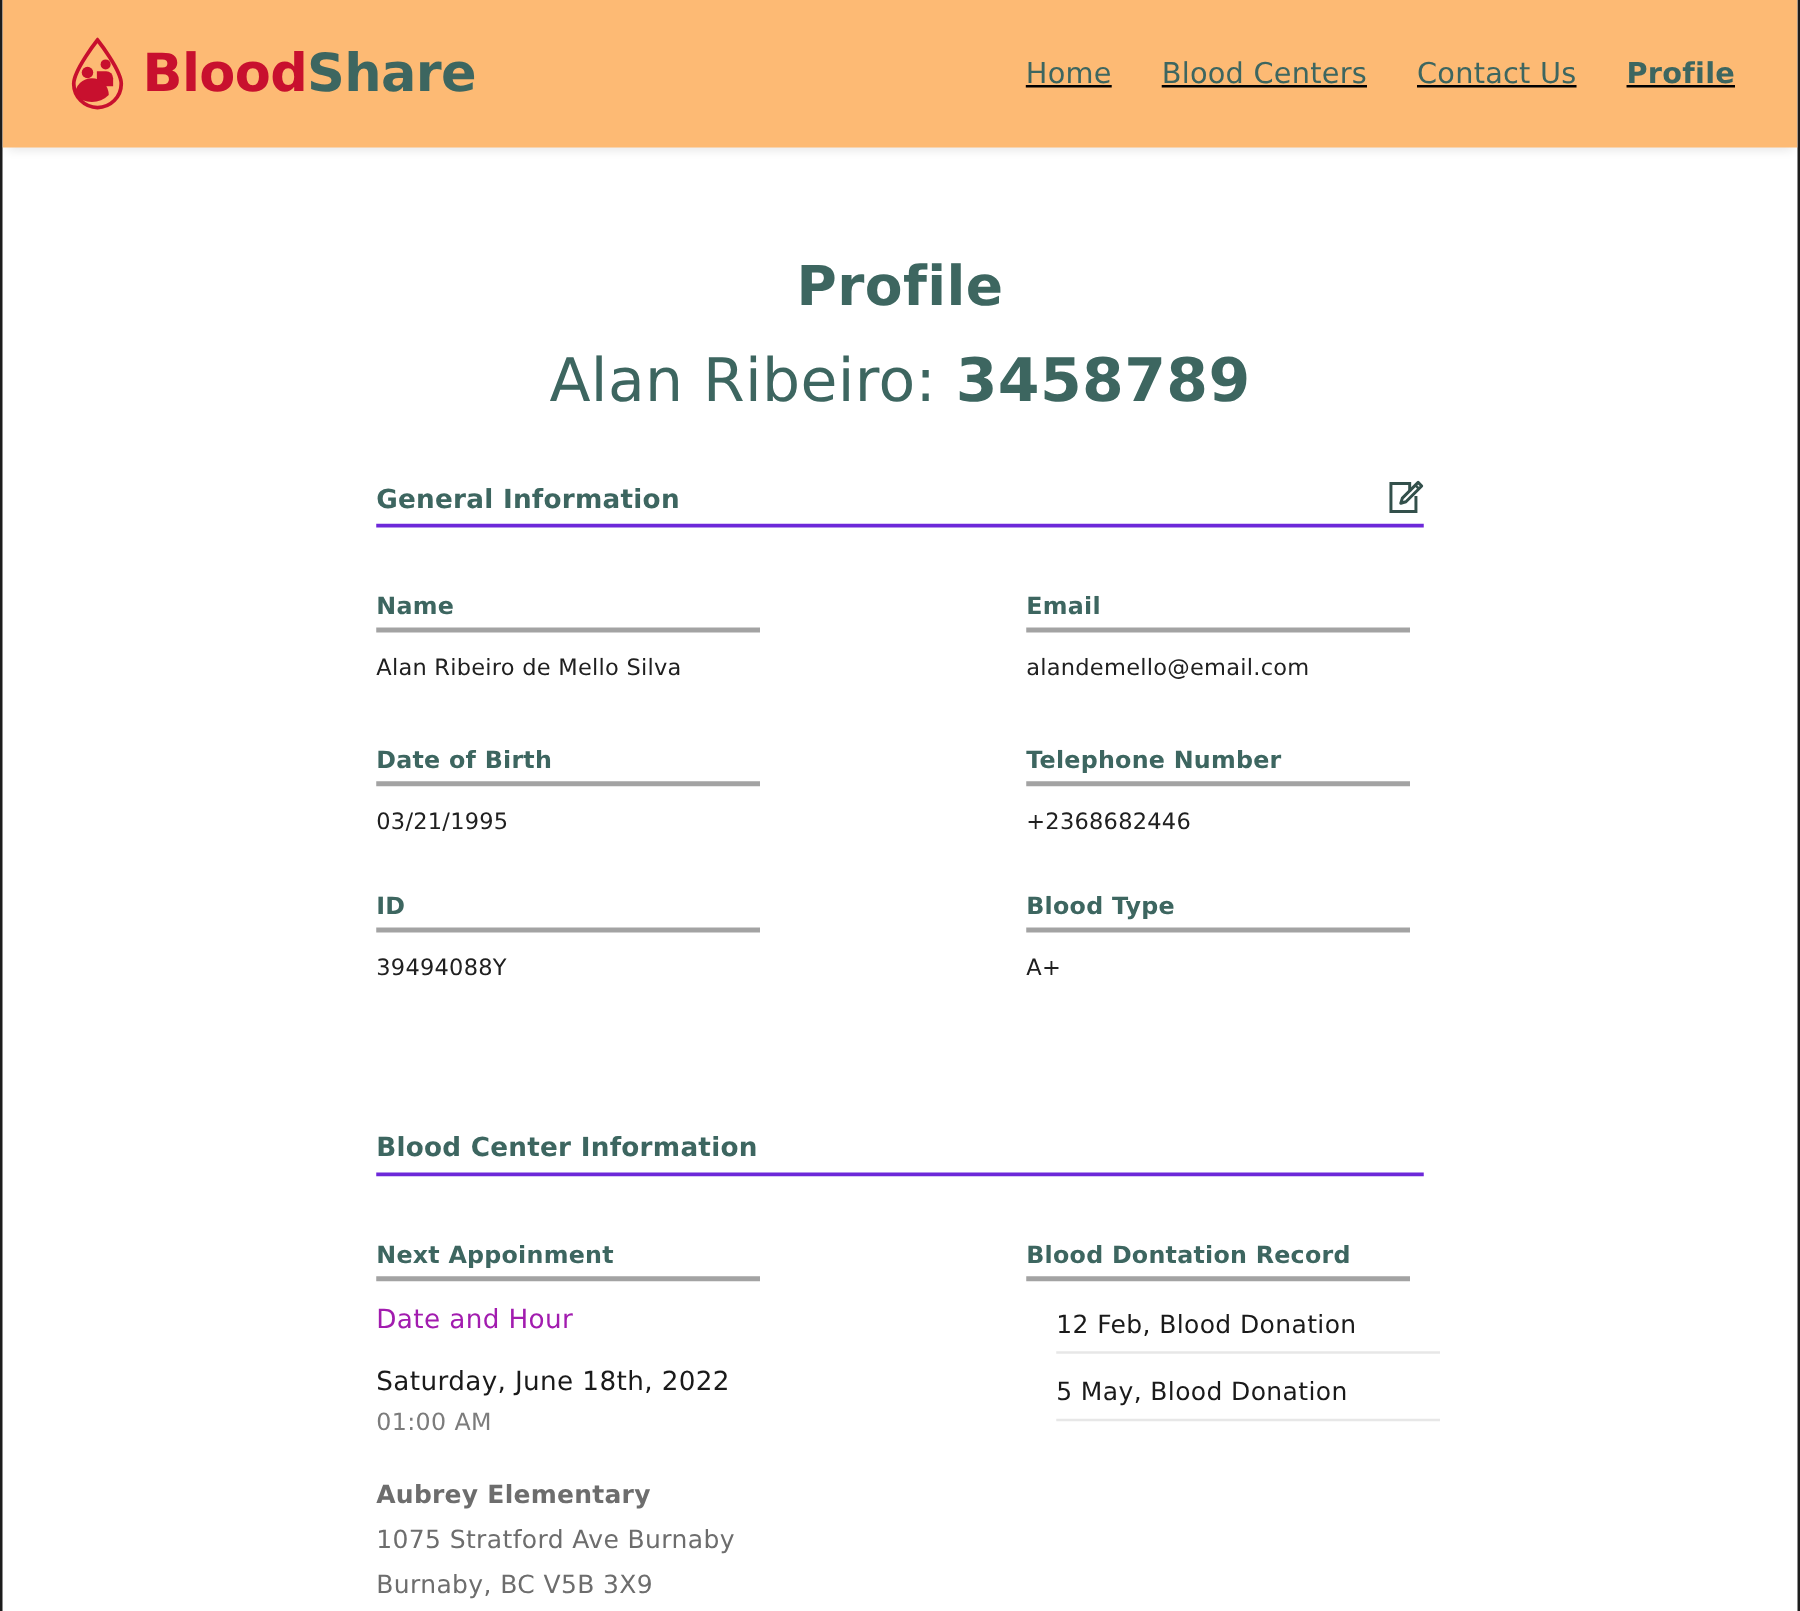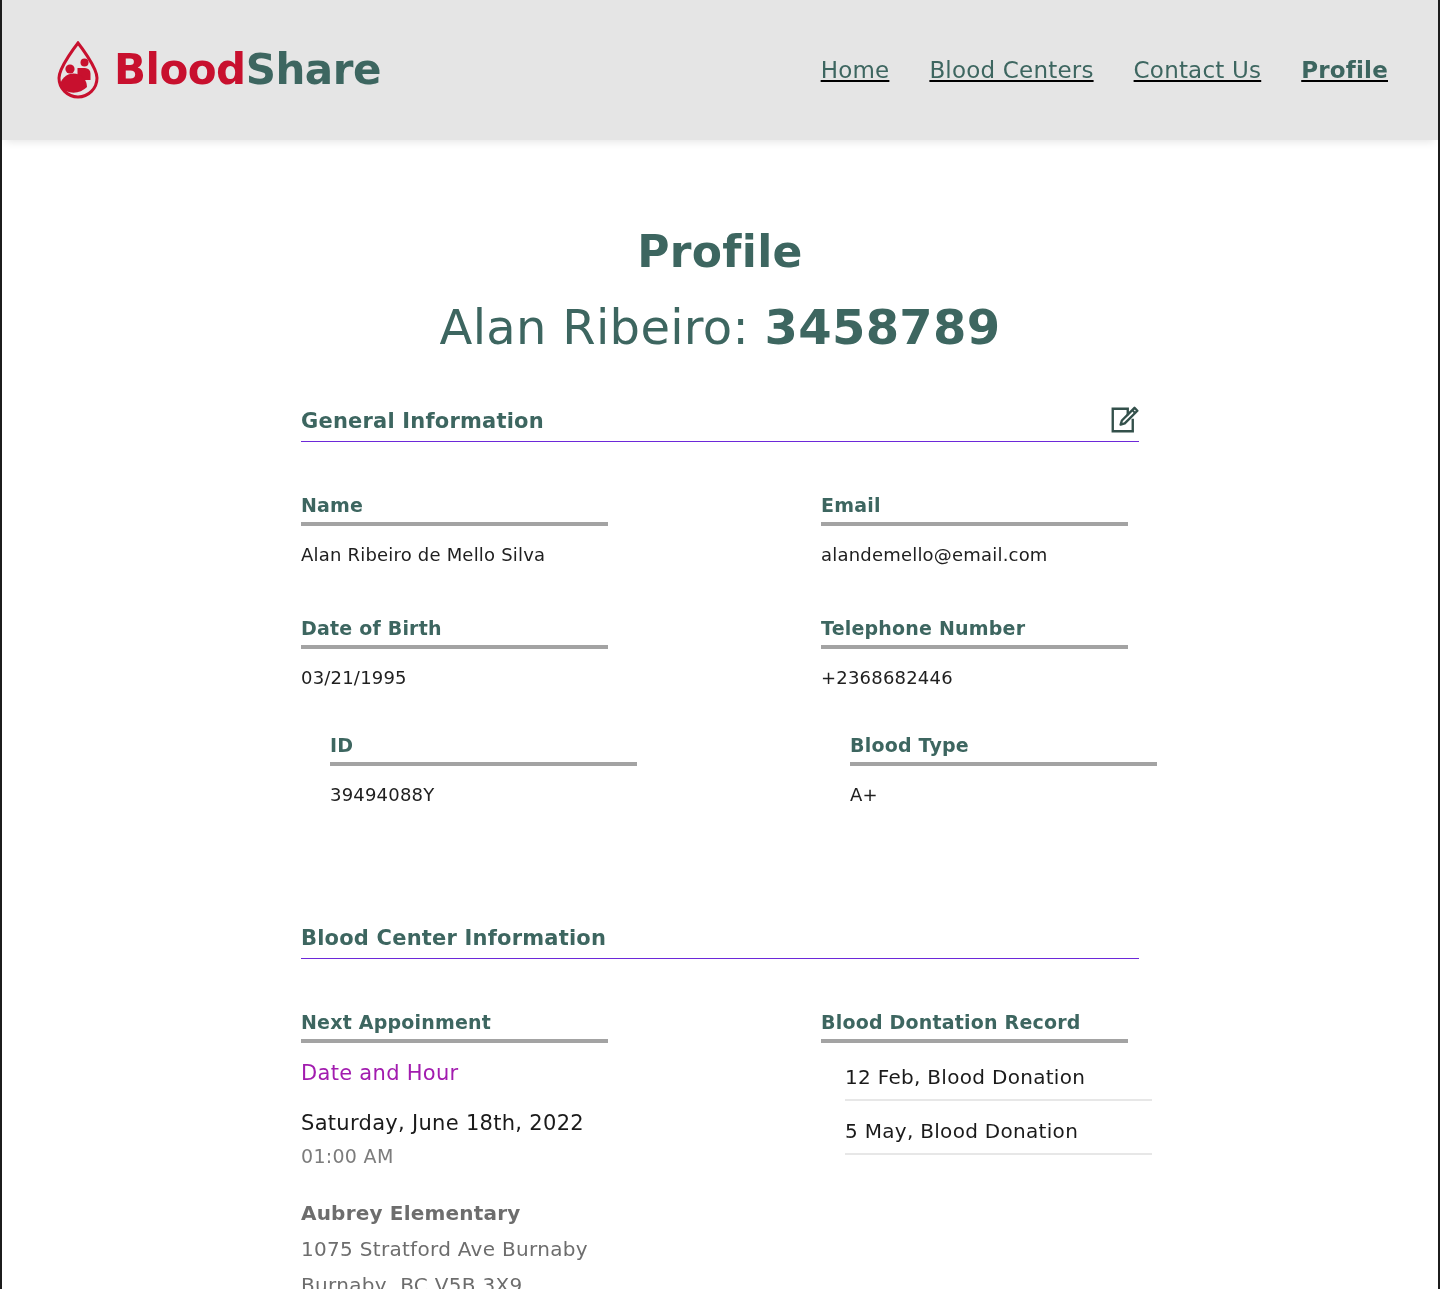--- a/index.html
+++ b/index.html
@@ -15,22 +15,22 @@
     overflow: hidden;
     background: #ffffff;
     border: 2px solid #1c1c1c;
     border-top: none;
     border-bottom: none;
   }
 
   
   .site-header {
     position: relative;
-    height: 140px;
-    background: #e5e5e5;
+    height: 118px;
+    background: #fdba74;
     display: flex;
     align-items: center;
     justify-content: space-between;
     padding: 0 50px 0 50px;
     box-shadow: 0 6px 8px -4px rgba(0,0,0,0.10);
     z-index: 5;
   }
   .brand {
     display: flex;
     align-items: center;
@@ -88,21 +88,21 @@
   .content {
     width: 838px;
     margin: 0 auto;
     padding-top: 50px;
   }
   .section-head {
     display: flex;
     align-items: flex-end;
     justify-content: space-between;
     padding-bottom: 8px;
-    border-bottom: 1px solid #6d28d9;
+    border-bottom: 3px solid #6d28d9;
   }
   .section-title {
     font-size: 21px;
     font-weight: bold;
     color: #3d6660;
     letter-spacing: 0.2px;
     line-height: 1.1;
   }
   .edit-icon {
     width: 30px; height: 30px;
@@ -110,21 +110,21 @@
     cursor: pointer;
     margin-bottom: -2px;
   }
 
   .fields {
     display: grid;
     grid-template-columns: 520px 1fr;
     row-gap: 0;
   }
   .field { padding-top: 52px; }
-  .field.compact { padding-top: 46px; margin-left: 29px; }
+  .field.compact { padding-top: 46px; }
   .field-label {
     font-size: 19px;
     font-weight: bold;
     color: #3d6660;
     letter-spacing: 0.2px;
     padding-bottom: 6px;
     border-bottom: 4px solid #a3a3a3;
     width: 307px;
   }
   .field-value {

